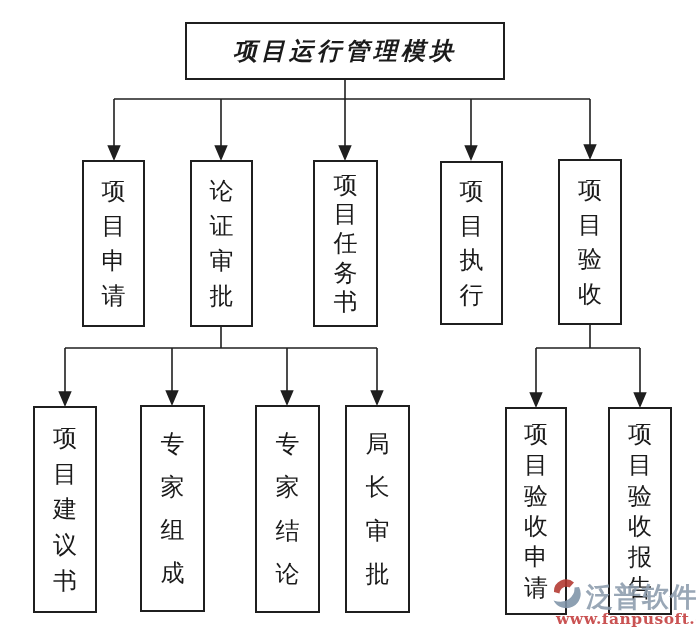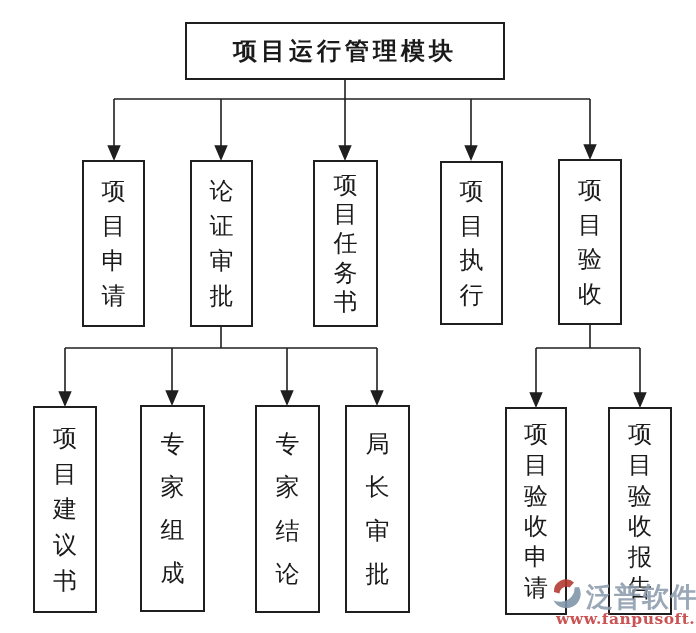--- a/index.html
+++ b/index.html
@@ -105,21 +105,21 @@
       <polygon points="371.5,391 382.5,391 377,404"></polygon>
 
     <line x1="590" y1="325" x2="590" y2="348"></line>
     <line x1="536" y1="348" x2="640" y2="348"></line>
     <line x1="536" y1="348" x2="536" y2="394"></line>
       <polygon points="530.5,393 541.5,393 536,406"></polygon>
     <line x1="640" y1="348" x2="640" y2="394"></line>
       <polygon points="634.5,393 645.5,393 640,406"></polygon>
   </svg>
 
-  <div class="box root-box" style="left:185px; top:22px; width:320px; height:58px;">项目运行管理模块</div>
+  <div class="box root-box" style="left:185px; top:22px; width:320px; height:58px;font-style:italic;">项目运行管理模块</div>
 
   <div class="box vbox" style="left:82px; top:160px; width:63px; height:167px;">
       <span>项</span>
       <span>目</span>
       <span>申</span>
       <span>请</span>
     </div>
 
   <div class="box vbox" style="left:190px; top:160px; width:63px; height:167px;">
       <span>论</span>

